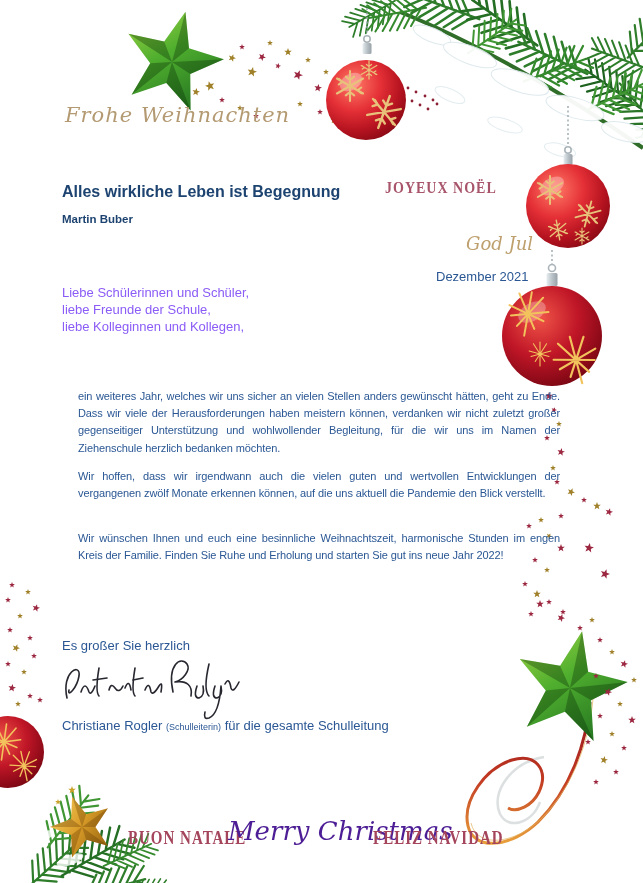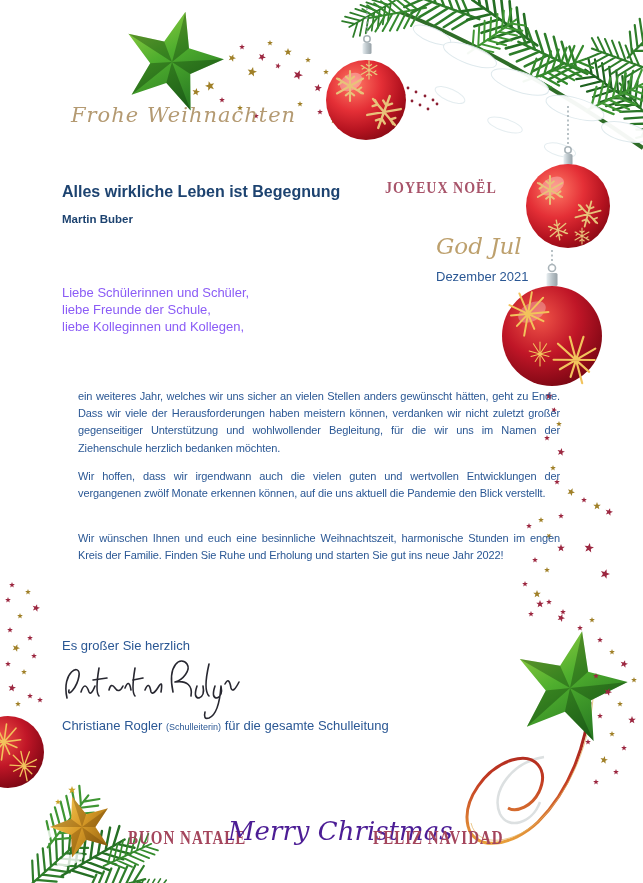--- a/index.html
+++ b/index.html
@@ -3,25 +3,25 @@
 <meta charset="utf-8">
 <style>
   html,body{margin:0;padding:0;background:#fff;}
   .page{position:relative;width:643px;height:883px;background:#ffffff;overflow:hidden;
         font-family:"Liberation Sans",sans-serif;}
   .decor{position:absolute;left:0;top:0;width:643px;height:883px;pointer-events:none;}
   .abs{position:absolute;white-space:nowrap;}
   .script-gold{font-family:"DejaVu Serif",serif;font-style:italic;color:#b49a72;}
   .caps-maroon{font-family:"Liberation Serif",serif;font-weight:bold;color:#a4455c;
                letter-spacing:1px;transform:scaleY(1.25);transform-origin:top left;}
-  .frohe{left:71px;top:103px;font-size:21px;letter-spacing:1px;}
+  .frohe{left:65px;top:103px;font-size:21px;letter-spacing:1px;}
   .title{left:62px;top:183px;font-size:16px;font-weight:bold;color:#1d4370;margin:0;}
   .author{left:62px;top:213px;font-size:11.5px;font-weight:bold;color:#1d4370;}
   .joyeux{left:385px;top:178px;font-size:14px;color:#a8546a;}
-  .godjul{left:436px;top:233px;font-size:23px;color:#bda06d;}
+  .godjul{left:466px;top:233px;font-size:18px;color:#bda06d;}
   .date{left:436px;top:269px;font-size:13px;color:#2a5794;}
   .salutation{left:62px;top:284px;font-size:13px;line-height:17px;color:#8b5cf6;}
   .para{position:absolute;left:62px;width:482px;font-size:11px;line-height:17.2px;
         color:#2a5794;text-align:justify;margin:16px;letter-spacing:-0.1px;}
   .p1{top:372px;} .p2{top:452px;} .p3{top:514px;}
   .closing{left:62px;top:638px;font-size:13px;color:#2a5794;}
   .signature{position:absolute;left:55px;top:652px;width:200px;height:72px;}
   .sigline{left:62px;top:718px;font-size:13px;color:#2a5794;}
   .sigline .small{font-size:9px;}
   .buon{left:128px;top:828px;font-size:15px;}

